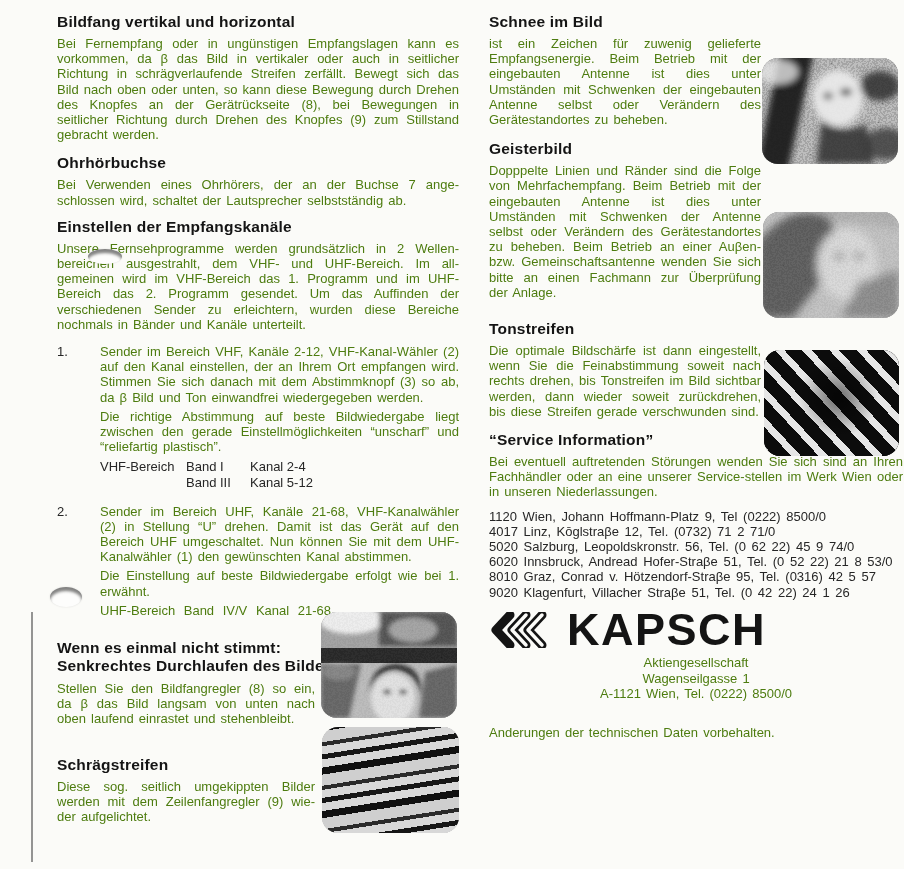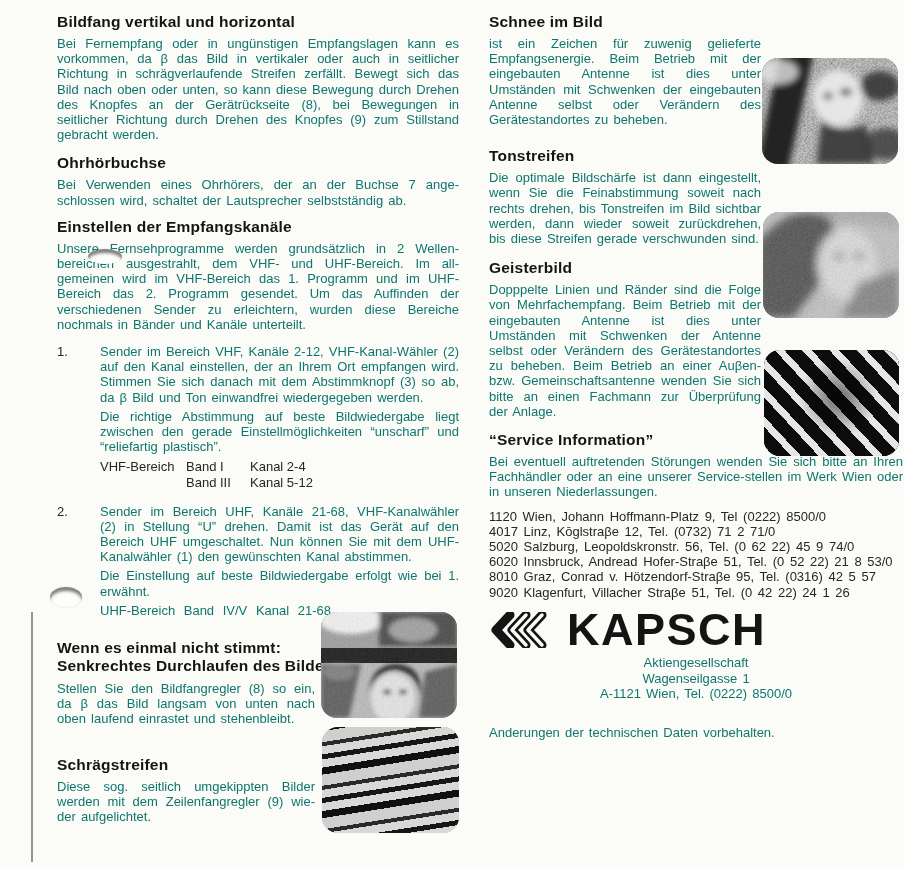--- a/index.html
+++ b/index.html
@@ -10,21 +10,21 @@
   }
   .col{position:absolute;top:13px}
   .col-left{left:57px;width:402px}
   .col-right{left:489px;width:414px}
 
   .sec-title{
     font-weight:bold;font-size:15.5px;line-height:18px;
     letter-spacing:.2px;color:#141414;margin:0 0 5px;
   }
   .body{
-    font-size:13px;line-height:15.2px;margin:0;color:#0f766e;
+    font-size:13px;line-height:15.2px;margin:0;color:#4d7c0f;
     text-align:justify;word-spacing:1.5px;
   }
   .narrow{width:258px}
   .rnarrow{width:272px}
 
   
   #sec-ohr{margin-top:12px}
   #sec-kanaele{margin-top:10px}
   #sec-kanaele .intro{margin-bottom:12px}
   .num-item{display:flex;margin-top:0;margin-bottom:13px}
@@ -172,33 +172,33 @@
 
   </div>
 
   <div class="col col-right">
 
     <section id="sec-schnee">
       <h2 class="sec-title">Schnee im Bild</h2>
       <p class="body rnarrow">ist ein Zeichen für zuwenig gelieferte Empfangsenergie. Beim Betrieb mit der eingebauten Antenne ist dies unter Umständen mit Schwenken der einge­bauten Antenne selbst oder Verändern des Gerätestandortes zu beheben.</p>
     </section>
 
+    <section id="sec-geist">
+      <h2 class="sec-title">Geisterbild</h2>
+      <p class="body rnarrow">Dopppelte Linien und Ränder sind die Folge von Mehrfachempfang. Beim Be­trieb mit der eingebauten Antenne ist dies unter Umständen mit Schwenken der Antenne selbst oder Verändern des Gerätestandortes zu beheben. Beim Be­trieb an einer Auβen-bzw. Gemeinschafts­antenne wenden Sie sich bitte an einen Fachmann zur Überprüfung der Anlage.</p>
+    </section>
+
     <section id="sec-ton">
       <h2 class="sec-title">Tonstreifen</h2>
       <p class="body rnarrow">Die optimale Bildschärfe ist dann ein­gestellt, wenn Sie die Feinabstimmung soweit nach rechts drehen, bis Tonstrei­fen im Bild sichtbar werden, dann wieder soweit zurückdrehen, bis diese Streifen gerade verschwunden sind.</p>
     </section>
 
-    <section id="sec-geist">
-      <h2 class="sec-title">Geisterbild</h2>
-      <p class="body rnarrow">Dopppelte Linien und Ränder sind die Folge von Mehrfachempfang. Beim Be­trieb mit der eingebauten Antenne ist dies unter Umständen mit Schwenken der Antenne selbst oder Verändern des Gerätestandortes zu beheben. Beim Be­trieb an einer Auβen-bzw. Gemeinschafts­antenne wenden Sie sich bitte an einen Fachmann zur Überprüfung der Anlage.</p>
-    </section>
-
     <section id="sec-service">
       <h2 class="sec-title">“Service Information”</h2>
-      <p class="body">Bei eventuell auftretenden Störungen wenden Sie sich bitte an Ihren Fachhändler oder an eine unserer Service-stellen im Werk Wien oder in unseren Niederlassungen.</p>
+      <p class="body">Bei eventuell auftretenden Störungen wenden Sie sich sind an Ihren Fachhändler oder an eine unserer Service-stellen im Werk Wien oder in unseren Niederlassungen.</p>
       <div class="addresses">
         <p class="addr">1120 Wien, Johann Hoffmann-Platz 9, Tel (0222) 8500/0</p>
         <p class="addr">4017 Linz, Kōglstraβe 12, Tel. (0732) 71 2 71/0</p>
         <p class="addr">5020 Salzburg, Leopoldskronstr. 56, Tel. (0 62 22) 45 9 74/0</p>
         <p class="addr">6020 Innsbruck, Andread Hofer-Straβe 51, Tel. (0 52 22) 21 8 53/0</p>
         <p class="addr">8010 Graz, Conrad v. Hötzendorf-Straβe 95, Tel. (0316) 42 5 57</p>
         <p class="addr">9020 Klagenfurt, Villacher Straβe 51, Tel. (0 42 22) 24 1 26</p>
       </div>
     </section>
 

